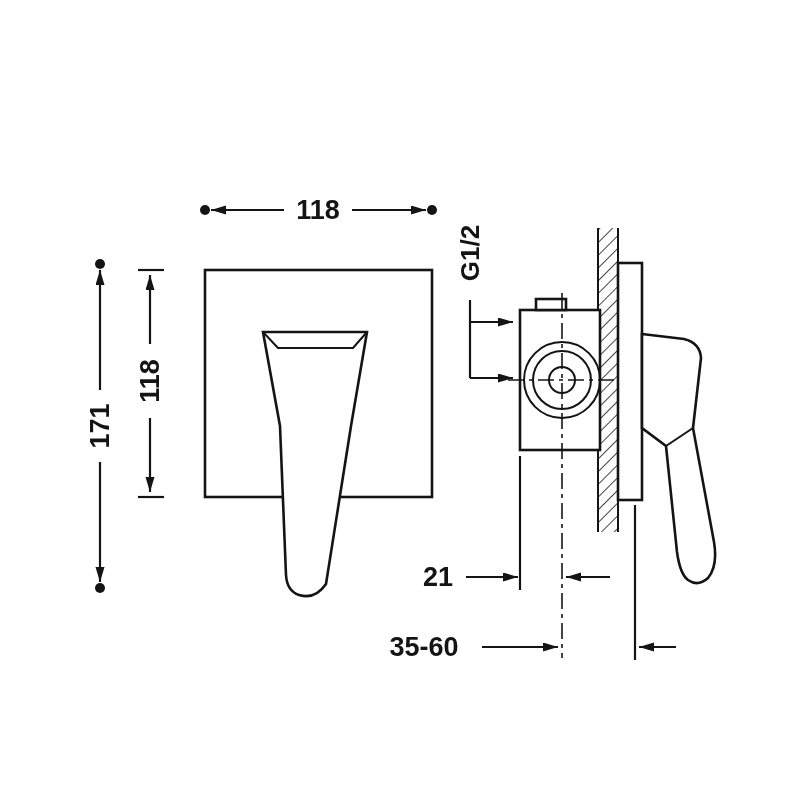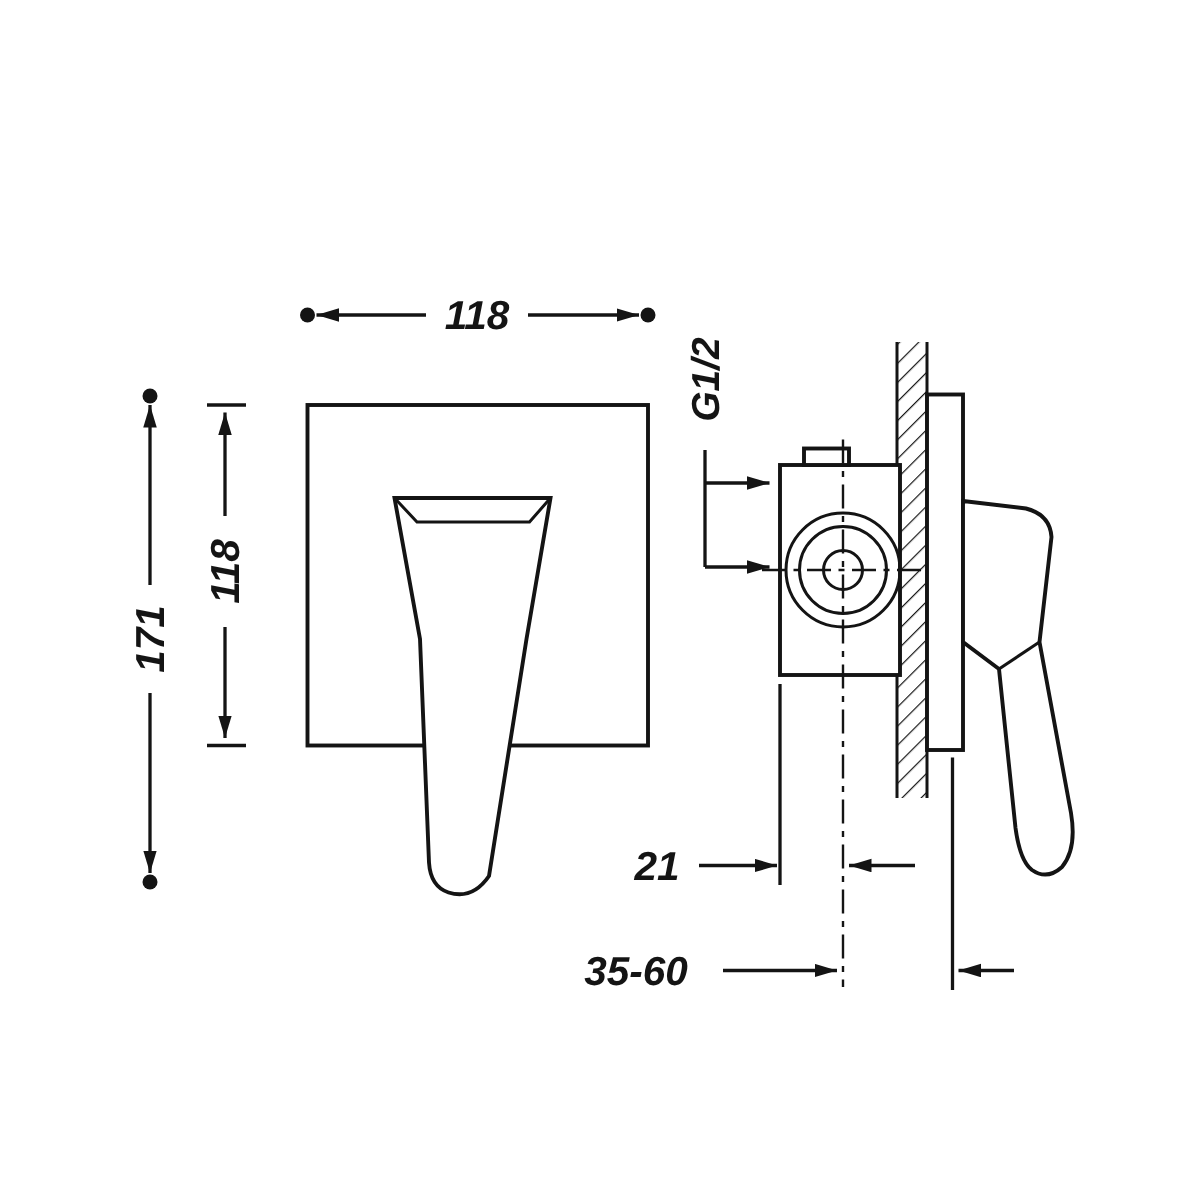--- a/index.html
+++ b/index.html
@@ -9,21 +9,20 @@
     width: 800px;
     height: 800px;
     overflow: hidden;
     font-family: "Liberation Sans", sans-serif;
   }
   .stage {
     position: relative;
     width: 800px;
     height: 800px;
     background: #ffffff;
-    font-style: italic;
   }
   svg { display: block; }
   .outline    { fill: #ffffff; stroke: #141414; stroke-width: 2.6; stroke-linejoin: miter; }
   .thin       { fill: none;    stroke: #141414; stroke-width: 2;   }
   .dimline    { stroke: #141414; stroke-width: 2.2; fill: none; }
   .centerline { stroke: #141414; stroke-width: 1.6; fill: none; stroke-dasharray: 16 5 4 5; }
   .dot        { fill: #141414; stroke: none; }
   .dim-text   {
     font-family: "Liberation Sans", sans-serif;
     font-size: 27px;

